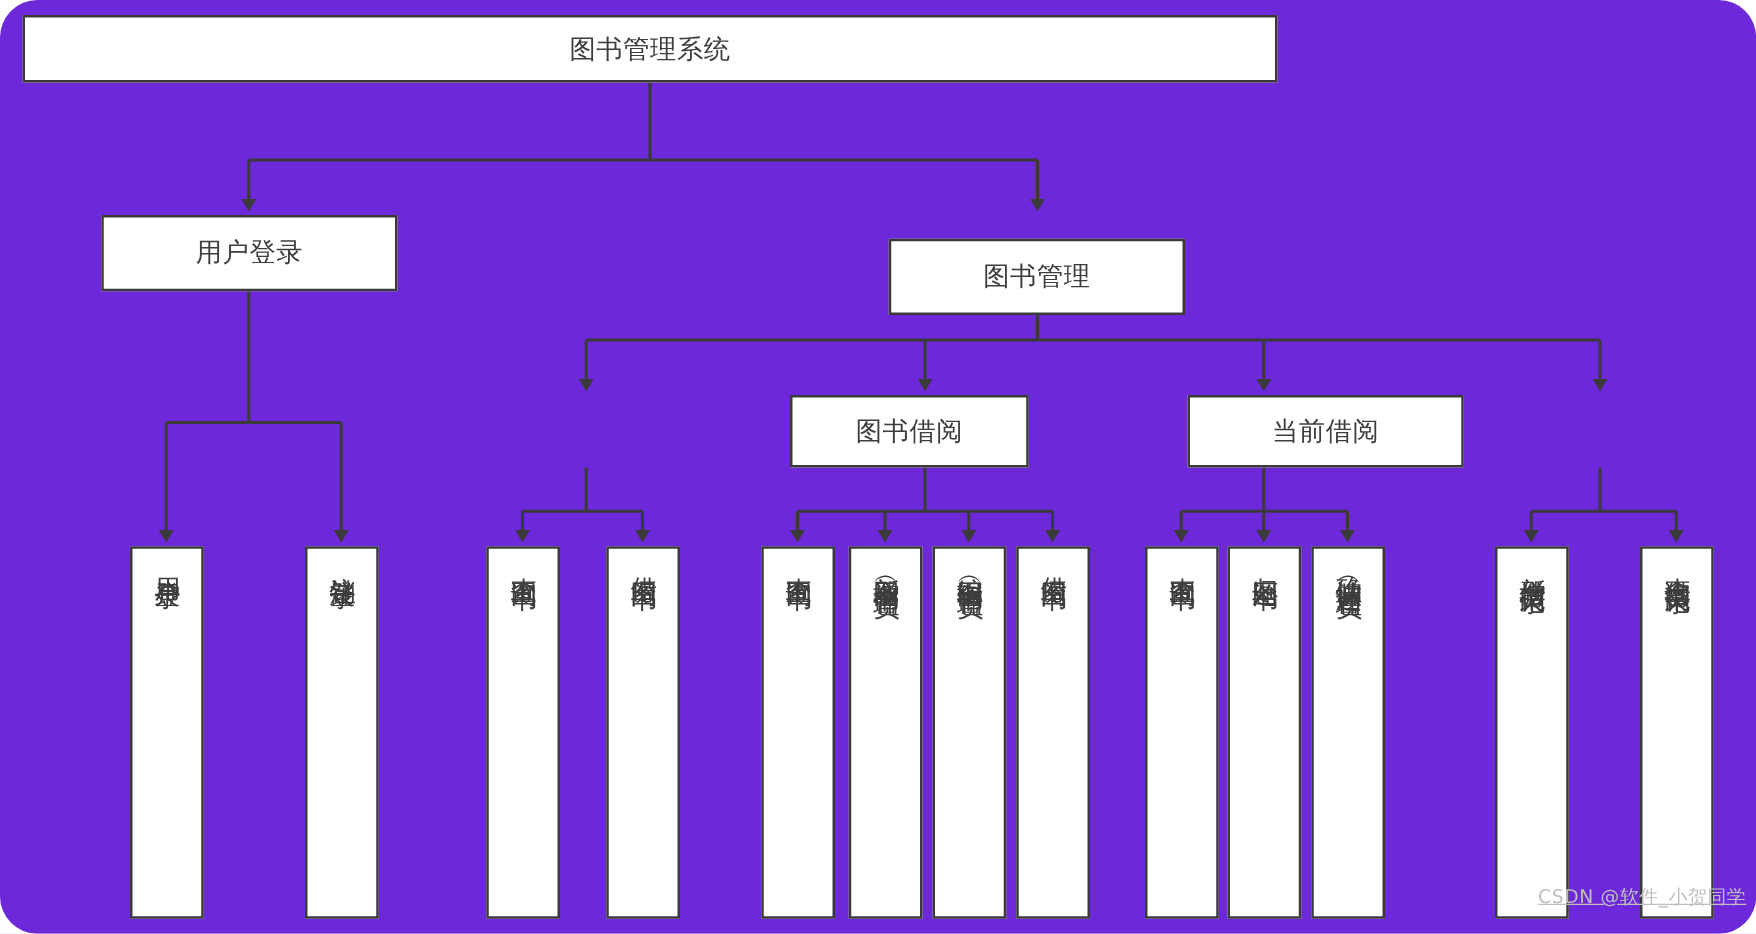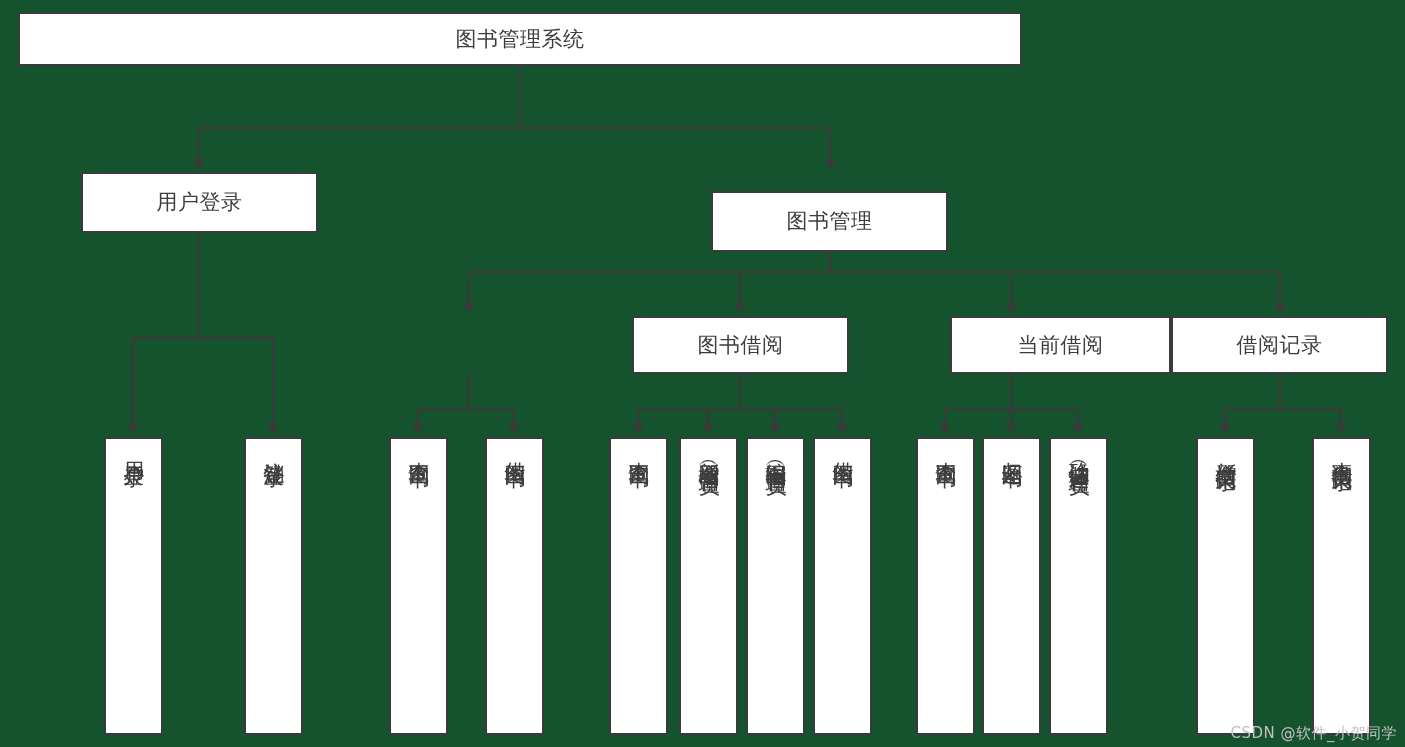--- a/index.html
+++ b/index.html
@@ -8,22 +8,23 @@
     padding: 0;
     background: #ffffff;
   }
   body {
     font-family: "DejaVu Sans", "Liberation Sans", sans-serif;
   }
   #canvas {
     position: relative;
     width: 1405px;
     height: 747px;
-    background: #14532d;
+    background: #6d28d9;
     overflow: hidden;
+    border-radius: 30px;
   }
   
   #connectors {
     position: absolute;
     left: 0;
     top: 0;
     width: 1405px;
     height: 747px;
     pointer-events: none;
   }
@@ -55,25 +56,26 @@
     text-orientation: upright;
     font-size: 21px;
     line-height: 1.0;
     letter-spacing: 2px;
     white-space: nowrap;
     height: auto;
   }
   .watermark {
     position: absolute;
     right: 8px;
-    bottom: 4px;
+    bottom: 20px;
     color: #bfbfbf;
     font-size: 15px;
     letter-spacing: 0.5px;
     white-space: nowrap;
+    text-decoration: underline;
   }
 </style>
 </head>
 <body>
 
 <div id="canvas">
 
   <svg id="connectors" viewBox="0 0 1405 747" xmlns="http://www.w3.org/2000/svg">
     <defs>
       <marker id="arrow" markerWidth="10" markerHeight="12" refX="1" refY="6" orient="auto" markerUnits="userSpaceOnUse">
@@ -133,31 +135,28 @@
 
   <div class="node" style="left:81px; top:172px; width:237px; height:61px;">
     <span class="label">用户登录</span>
   </div>
 
   <div class="node" style="left:711px; top:172px; width:237px; height:61px;margin-top:19px;">
     <span class="label">图书管理</span>
   </div>
 
 
-  <div class="node" style="left:632px; top:316px; width:217px; height:58px;">
+  <div class="node" style="left:632px; top:316px; width:191px; height:58px;">
     <span class="label">图书借阅</span>
   </div>
 
   <div class="node" style="left:902px; top:316px; width:221px; height:58px;margin-left:48px;">
     <span class="label">当前借阅</span>
   </div>
 
-  <div class="node" style="left:1171px; top:316px; width:217px; height:58px;">
-    <span class="label">借阅记录</span>
-  </div>
 
   <div class="node vertical" style="left:104px; top:437px; width:59px; height:298px;">
     <span class="label">用户登录</span>
   </div>
 
   <div class="node vertical" style="left:244px; top:437px; width:59px; height:298px;">
     <span class="label">注销登录</span>
   </div>
 
   <div class="node vertical" style="left:389px; top:437px; width:59px; height:298px;">

